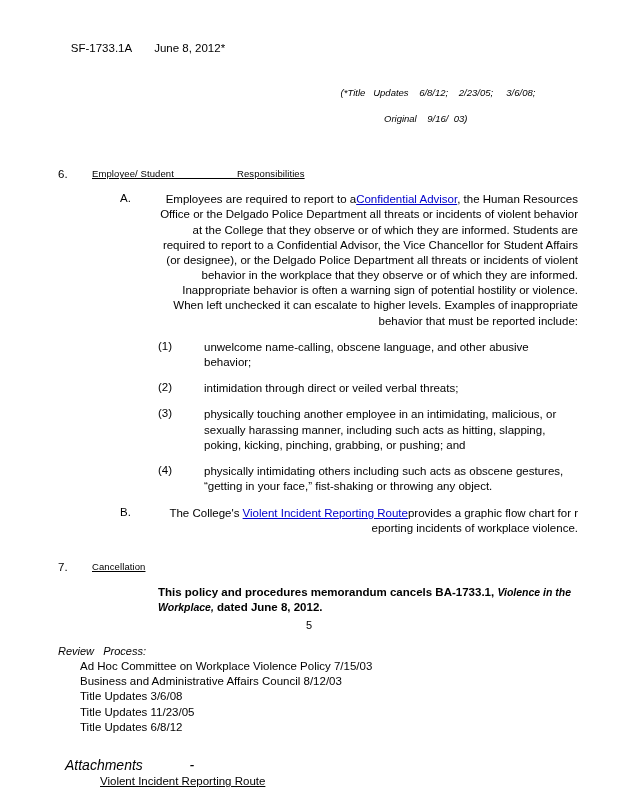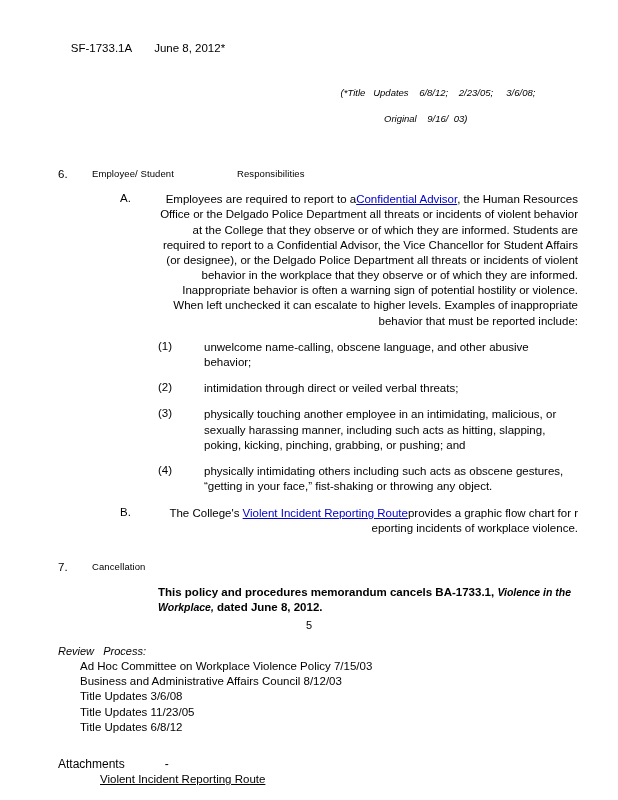--- a/index.html
+++ b/index.html
@@ -51,20 +51,21 @@
   }
   .section .num {
     width: 34px;
     flex: 0 0 34px;
     font-size: 11.5px;
   }
   .section .heading {
     font-size: 9.5px;
     letter-spacing: 0.1px;
     white-space: pre;
+    text-decoration: underline;
   }
 
   
   .item {
     display: flex;
     align-items: flex-start;
     margin-top: 12px;
     margin-left: 62px;
   }
   .item .lbl {
@@ -130,22 +131,24 @@
   }
   .review-list {
     margin-top: 2px;
     margin-left: 22px;
     font-size: 11.5px;
     line-height: 1.33;
   }
 
   .attach-block { margin-top: 22px; }
   .attach-title {
-    font-size: 12px;
-    white-space: pre;
+    font-size: 14px;
+    font-style: italic;
+    white-space: pre;
+    margin-left: 7px;
   }
   .attach-link {
     margin-top: 2px;
     margin-left: 42px;
     font-size: 11.5px;
   }
 
   .page-number {
     position: absolute;
     left: 0;

